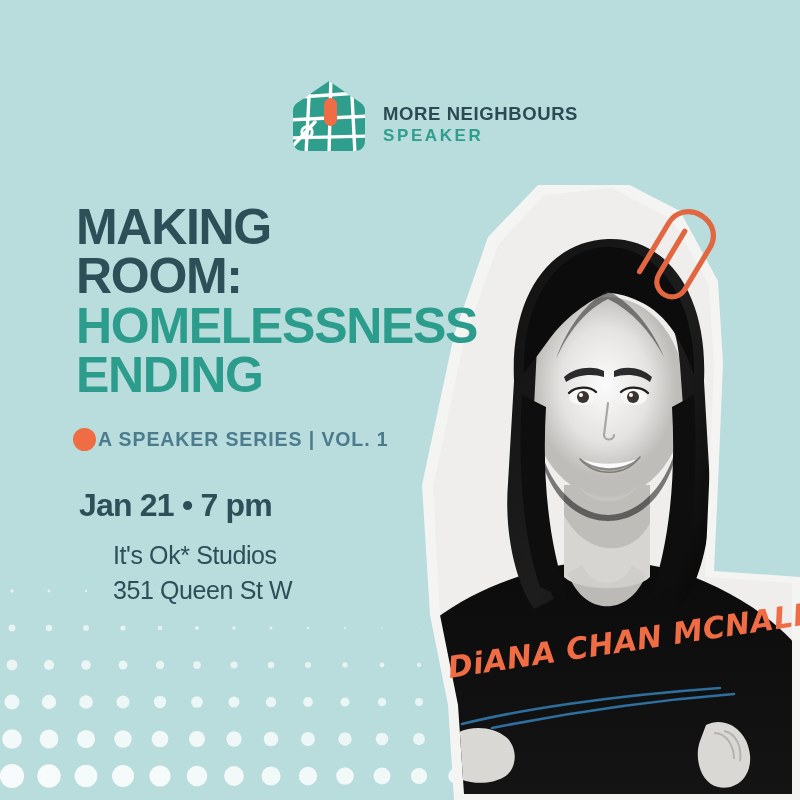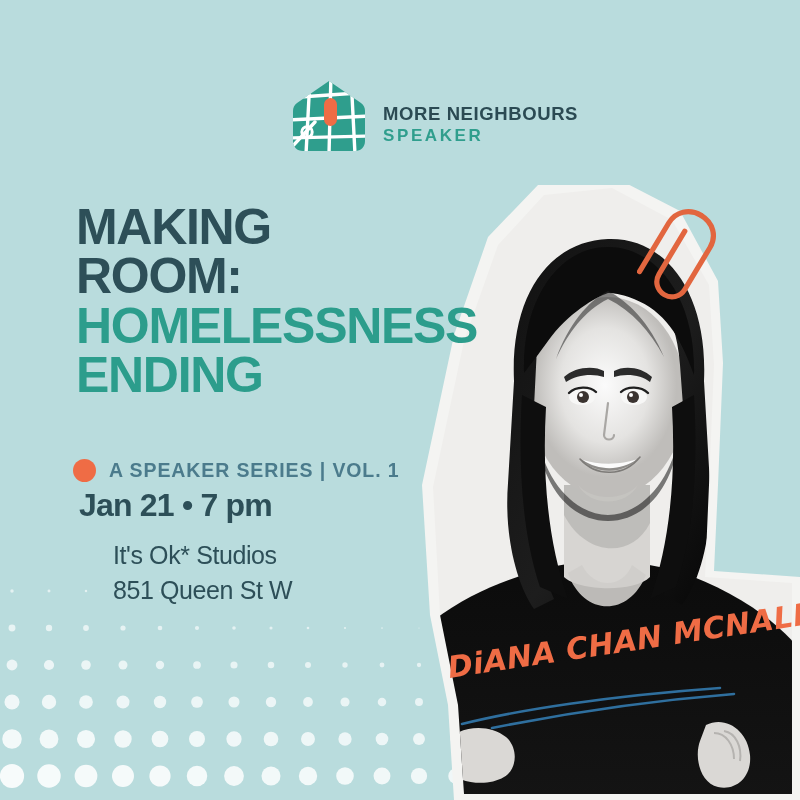--- a/index.html
+++ b/index.html
@@ -88,22 +88,21 @@
   .hl.teal { color: #2c9d8c; }
   .hl.small { font-size: 47px; letter-spacing: -2.1px; }
 
   
   #kicker {
     position: absolute;
     left: 73px;
     top: 428px;
     display: flex;
     align-items: center;
-    gap: 13px;
-    margin-top: 31px;
+    gap: 2px;
   }
   #kicker-dot {
     width: 23px;
     height: 23px;
     border-radius: 50%;
     background: #ef6c45;
     flex: none;
   }
   #kicker-text {
     font-size: 19.5px;
@@ -437,16 +436,16 @@
   </div>
 
   <div id="kicker">
     <span id="kicker-dot"></span>
     <span id="kicker-text">A SPEAKER SERIES | VOL. 1</span>
   </div>
 
   <div id="datetime">Jan 21 • 7 pm</div>
   <div id="venue">
     <div>It's Ok* Studios</div>
-    <div>851 Queen St W</div>
+    <div>351 Queen St W</div>
   </div>
 
 </div>
 
 </body></html>

